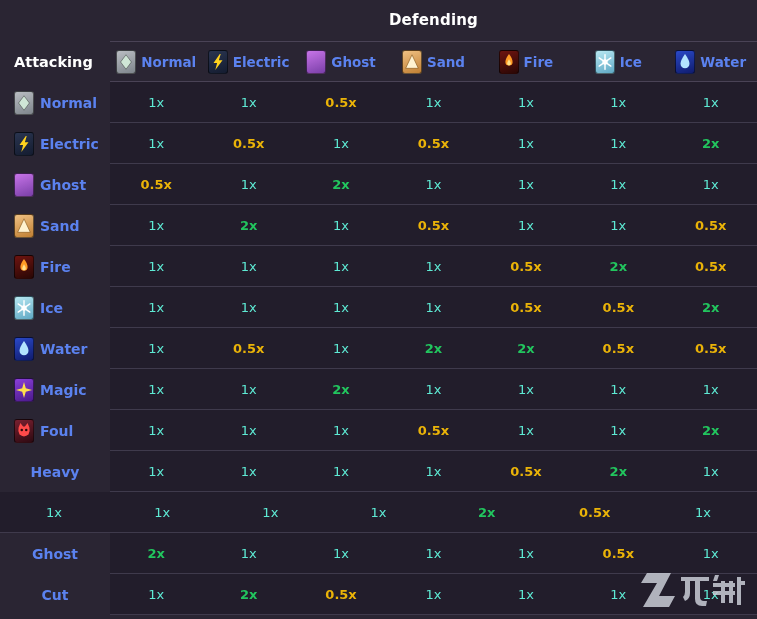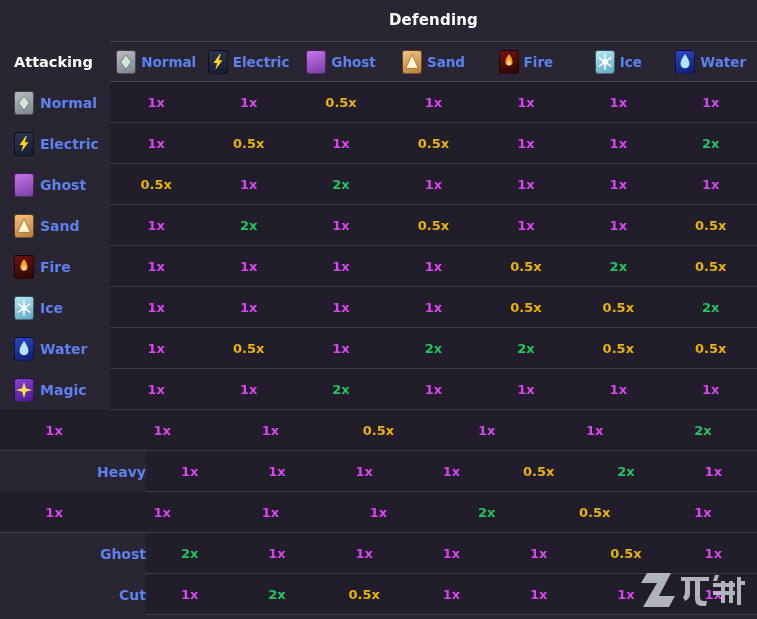--- a/index.html
+++ b/index.html
@@ -114,23 +114,22 @@
     flex: 0 0 110px;
     height: 41px;
     display: flex;
     align-items: center;
     gap: 6px;
     padding-left: 14px;
     box-sizing: border-box;
     background: #2a2533;
   }
   .row-label.no-icon {
-    justify-content: flex-end;
+    justify-content: center;
     padding-left: 0;
-    margin-left: 36px;
   }
   .row-label .type-name {
     color: #5b82ef;
     font-size: 14px;
     font-weight: bold;
     white-space: nowrap;
   }
   .row-cells {
     flex: 1 1 auto;
     display: flex;
@@ -141,22 +140,22 @@
   }
   .cell {
     flex: 1 1 0;
     display: flex;
     align-items: center;
     justify-content: center;
     font-size: 13px;
     box-sizing: border-box;
   }
   .cell.v-neutral {
-    color: #d946ef;
-    font-weight: bold;
+    color: #5eead4;
+    font-weight: normal;
   }
   .cell.v-weak {
     color: #eab308;
     font-weight: bold;
   }
   .cell.v-strong {
     color: #22c55e;
     font-weight: bold;
   }
 
@@ -425,20 +424,30 @@
           <div class="cell v-neutral">1x</div>
           <div class="cell v-neutral">1x</div>
           <div class="cell v-strong">2x</div>
           <div class="cell v-neutral">1x</div>
           <div class="cell v-neutral">1x</div>
           <div class="cell v-neutral">1x</div>
           <div class="cell v-neutral">1x</div>
         </div>
       </div>
       <div class="row">
+        <div class="row-label">
+          <span class="type-icon" style="background: linear-gradient(160deg, rgb(122, 32, 48) 0%, rgb(46, 10, 18) 100%);">
+            <svg viewBox="0 0 20 24" xmlns="http://www.w3.org/2000/svg">
+              <path d="M4 8 L6 3 L9 7 h2 L14 3 L16 8 q1 4 -1 8 q-5 4 -10 0 q-2 -4 -1 -8 z" fill="#ff4a4a"></path>
+              <circle cx="7.5" cy="11" r="1.4" fill="#2a0a0a"></circle>
+              <circle cx="12.5" cy="11" r="1.4" fill="#2a0a0a"></circle>
+            </svg>
+          </span>
+          <span class="type-name">Foul</span>
+        </div>
         <div class="row-cells">
           <div class="cell v-neutral">1x</div>
           <div class="cell v-neutral">1x</div>
           <div class="cell v-neutral">1x</div>
           <div class="cell v-weak">0.5x</div>
           <div class="cell v-neutral">1x</div>
           <div class="cell v-neutral">1x</div>
           <div class="cell v-strong">2x</div>
         </div>
       </div>

